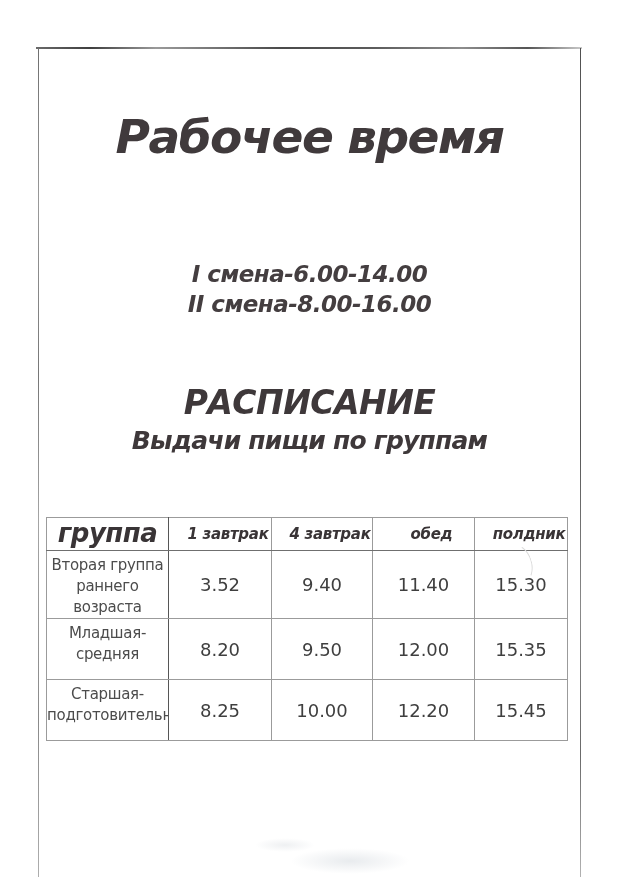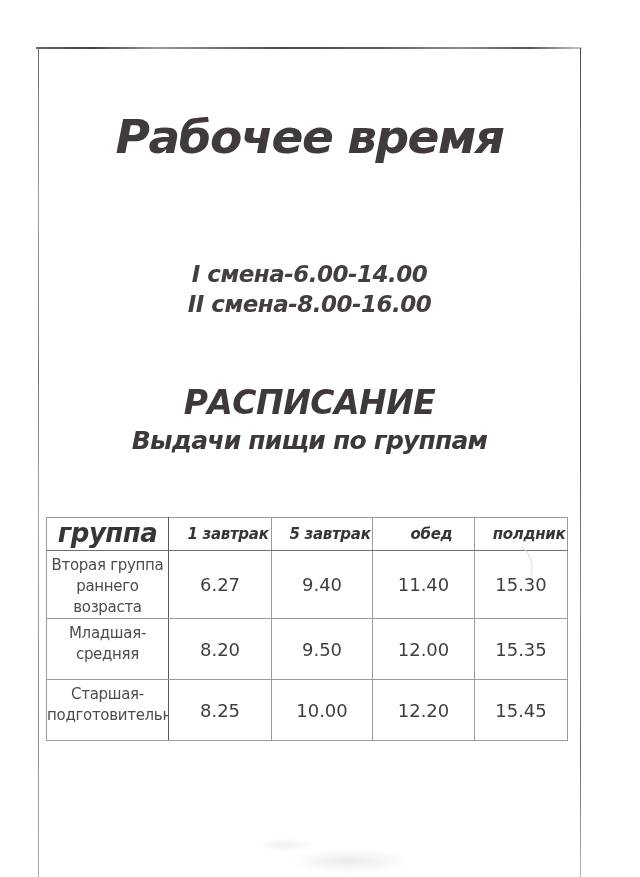--- a/index.html
+++ b/index.html
@@ -117,30 +117,30 @@
       <col style="width:122px">
         <col style="width:103px">
         <col style="width:101px">
         <col style="width:102px">
         <col style="width:93px">
     </colgroup>
     <thead>
       <tr class="hdr">
         <th class="group-hdr">группа</th>
         <th class="meal-hdr">1 завтрак</th>
-        <th class="meal-hdr">5 завтрак</th>
+        <th class="meal-hdr">4 завтрак</th>
         <th class="meal-hdr">обед</th>
         <th class="meal-hdr">полдник</th>
       </tr>
     </thead>
     <tbody>
       <tr class="r1">
         <td class="group-name">Вторая группа
 раннего возраста</td>
-        <td class="time">6.27</td>
+        <td class="time">3.52</td>
         <td class="time">9.40</td>
         <td class="time">11.40</td>
         <td class="time">15.30</td>
       </tr>
       <tr class="r2">
         <td class="group-name">Младшая-
 средняя</td>
         <td class="time">8.20</td>
         <td class="time">9.50</td>
         <td class="time">12.00</td>

